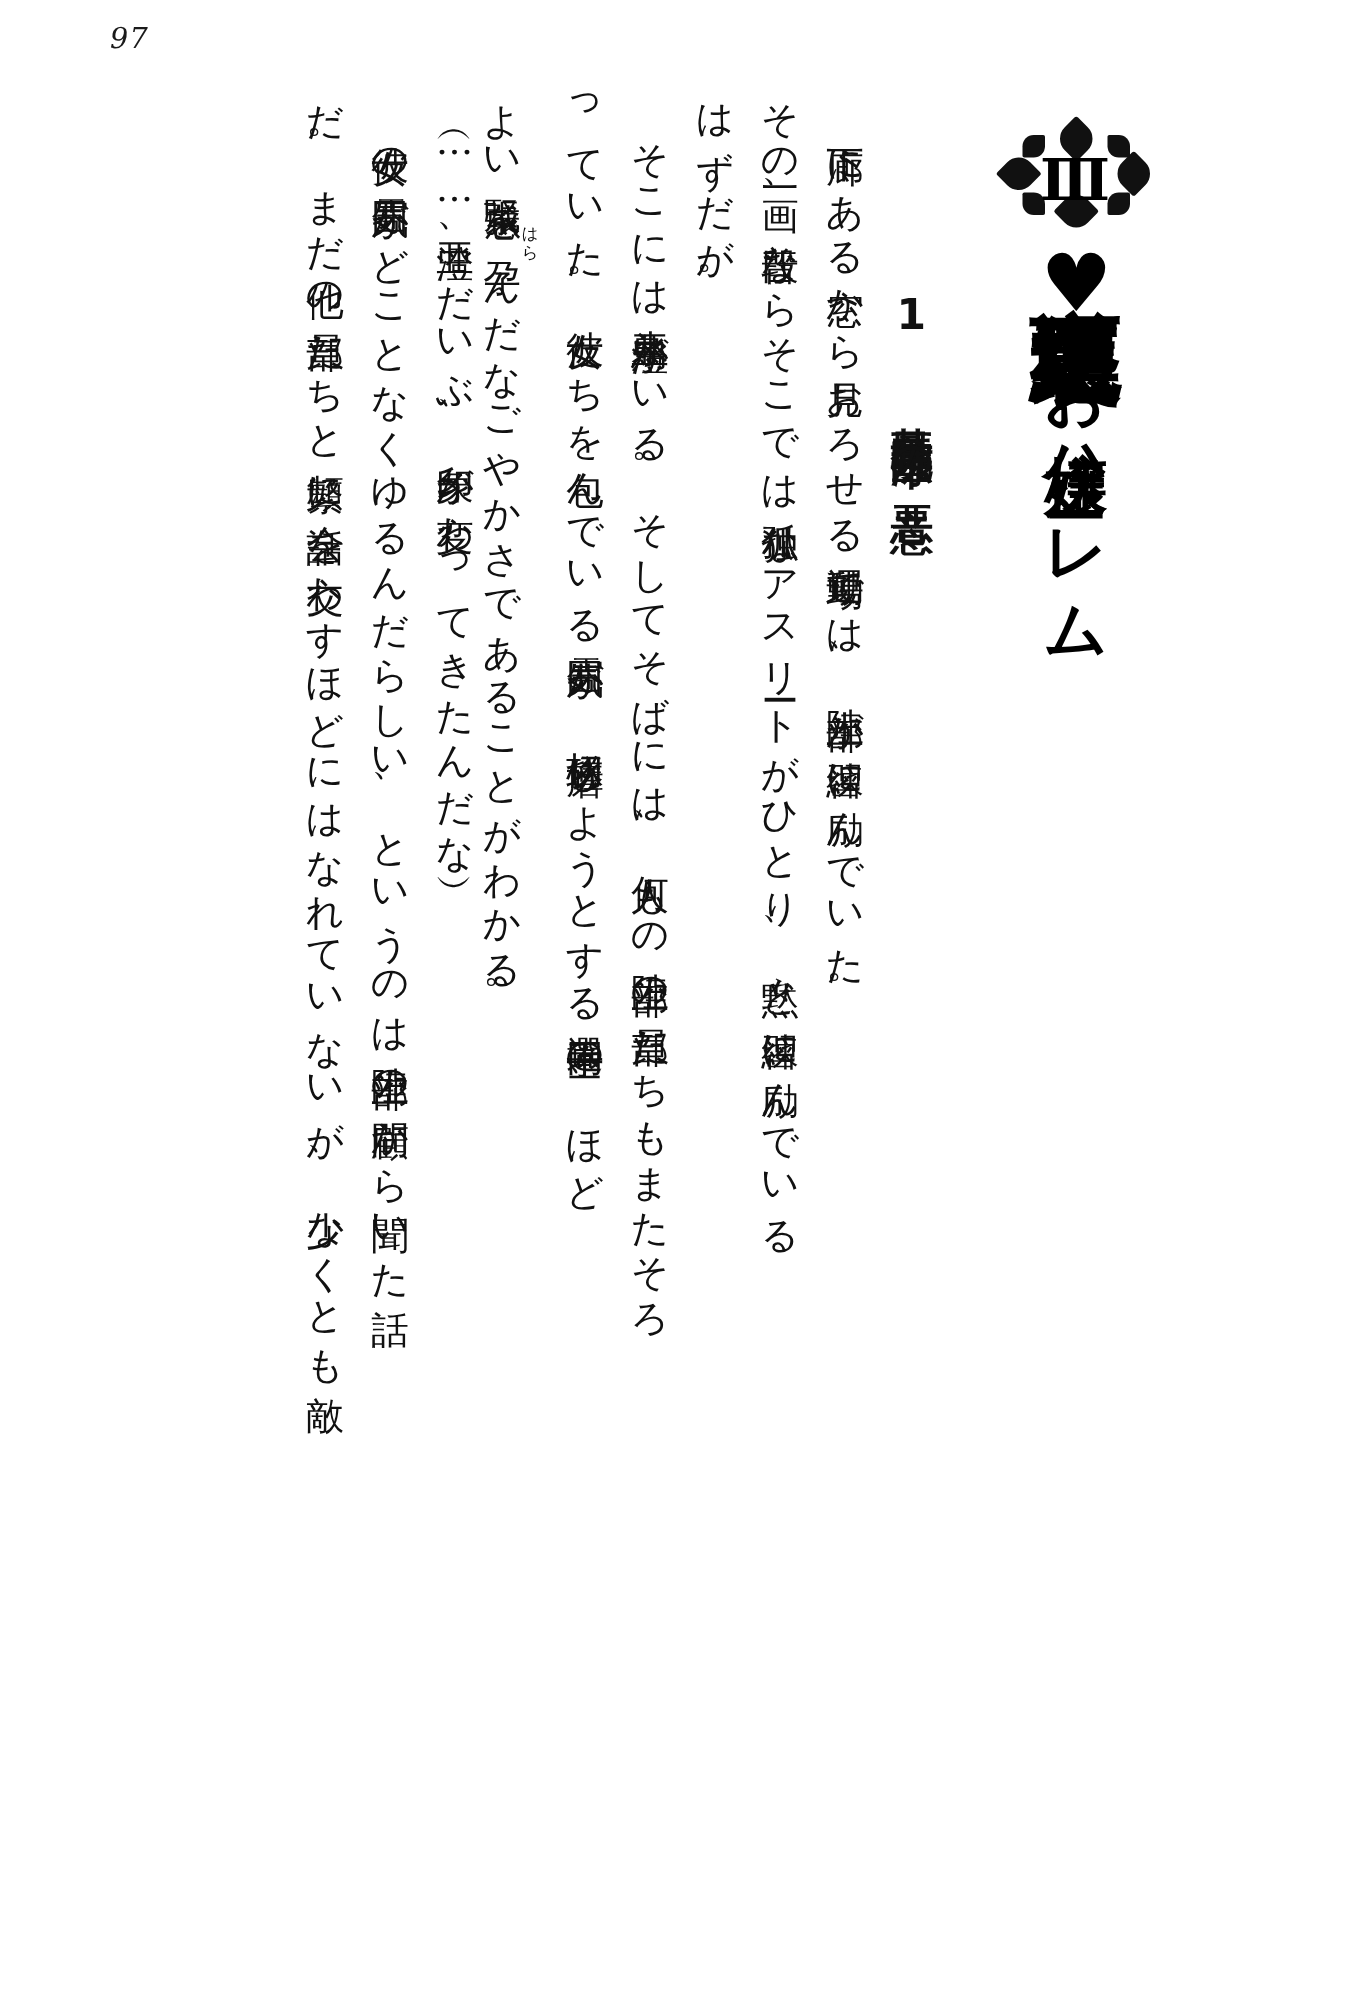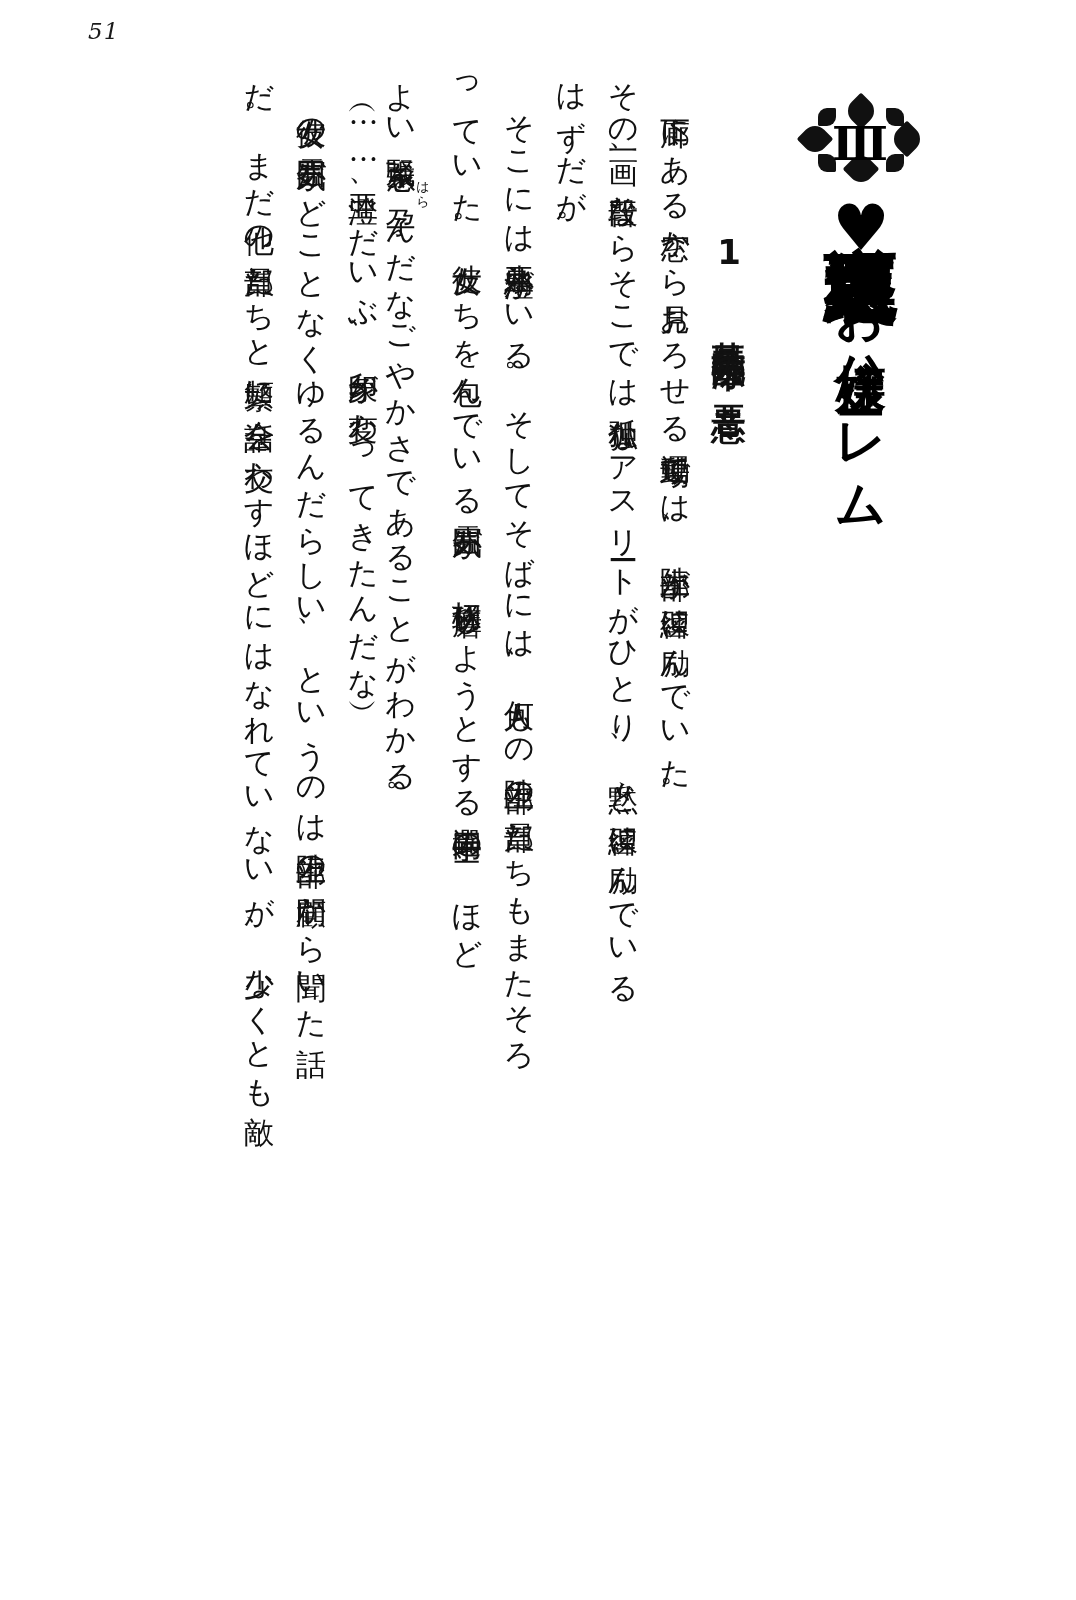--- a/index.html
+++ b/index.html
@@ -146,21 +146,21 @@
     font-size: 13px;
     letter-spacing: 0px;
     font-family: "DejaVu Serif", "Liberation Serif", serif;
   }
 </style>
 </head>
 <body>
 
 <div class="page">
 
-  <div class="page-number">51</div>
+  <div class="page-number">97</div>
 
   <div class="chapter-block">
     <div class="chapter-ornament">
       <span class="orn-leaf l"></span>
       <span class="orn-leaf r"></span>
       <span class="orn-leaf t"></span>
       <span class="orn-leaf b"></span>
       <span class="orn-leaf tl"></span>
       <span class="orn-leaf tr"></span>
       <span class="orn-leaf bl"></span>

